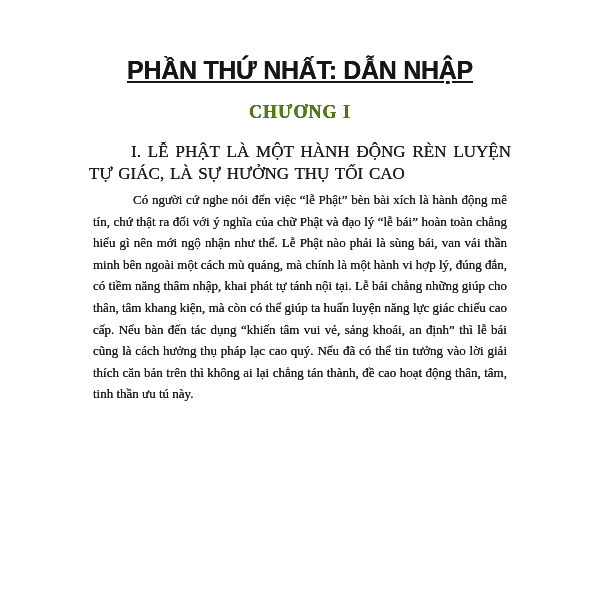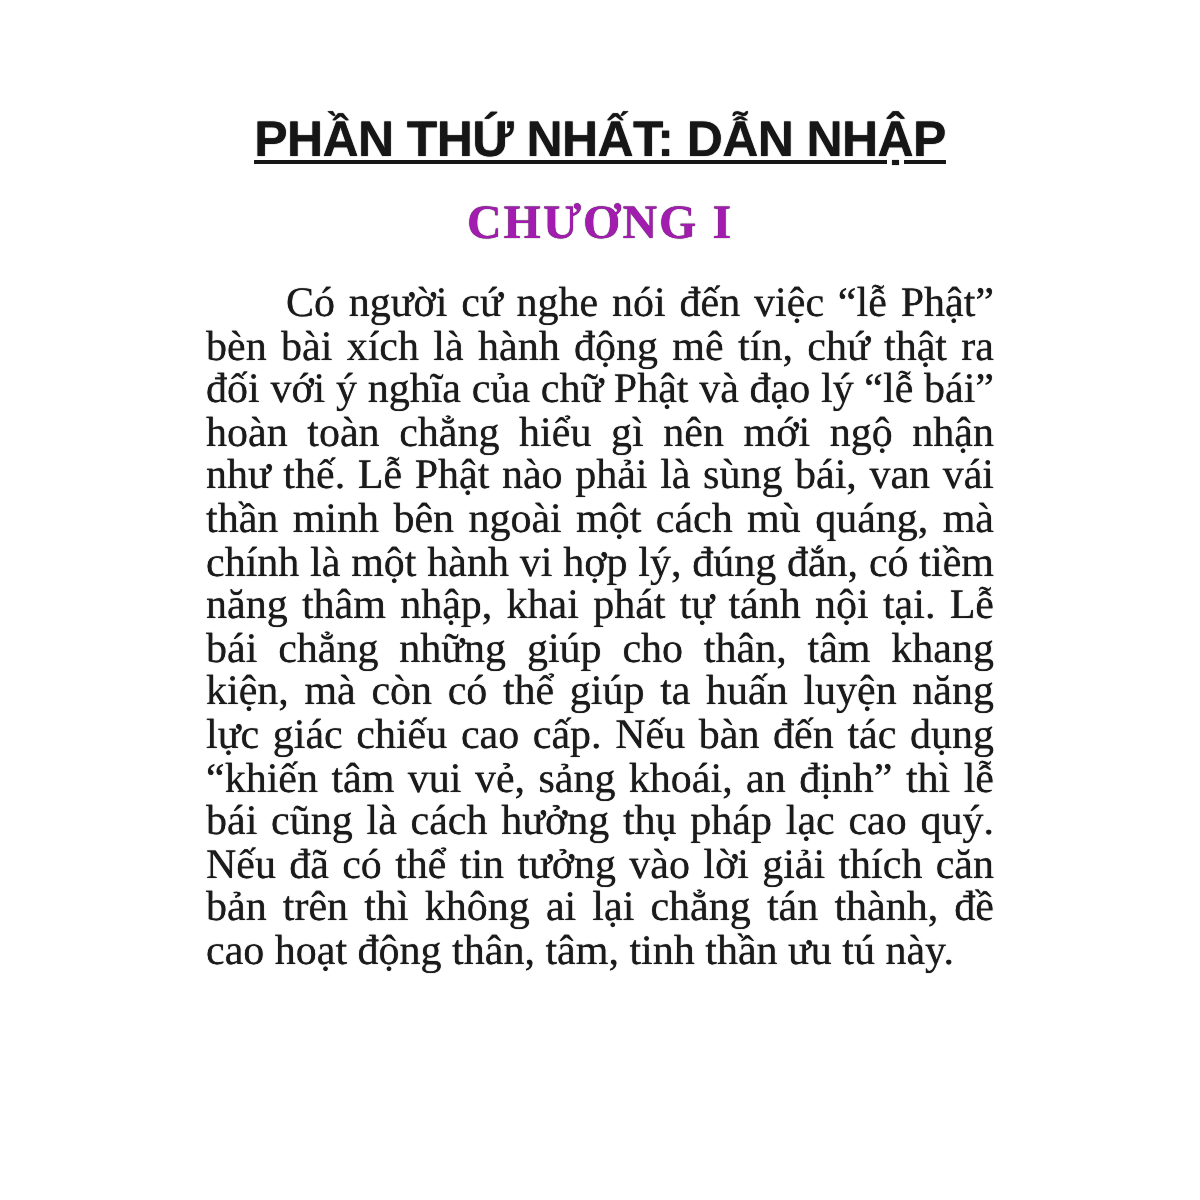--- a/index.html
+++ b/index.html
@@ -28,50 +28,51 @@
     letter-spacing: -0.3px;
     text-align: center;
     margin: 0 0 13px 0;
     color: #161616;
     text-shadow: 0 0 0.5px #161616;
     text-decoration: underline;
   }
   .chapter-title {
     font-family: "Liberation Serif", serif;
     font-weight: bold;
-    font-size: 24px;
+    font-size: 18px;
     line-height: 26px;
     letter-spacing: 1px;
     text-align: center;
     margin: 0 0 16px 0;
-    color: #a21caf;
+    color: #4d7c0f;
     text-shadow: 0 0 0.5px #161616;
   }
   .section-heading {
     font-family: "Liberation Serif", serif;
     font-size: 17px;
     line-height: 22px;
     text-align: justify;
     text-indent: 42px;
     word-spacing: 1.5px;
     margin: 0 0 4px 0;
     color: #1b1b1b;
     text-shadow: 0 0 0.4px #1b1b1b;
   }
   .body-para {
     font-family: "Liberation Serif", serif;
-    font-size: 21px;
+    font-size: 13px;
     line-height: 21.6px;
     text-align: justify;
     text-indent: 40px;
-    margin: 14px;
+    margin: 4px;
     color: #1b1b1b;
     text-shadow: 0 0 0.4px #1b1b1b;
   }
 </style>
 </head>
 <body>
 
 <div class="page">
   <h1 class="part-title">PHẦN THỨ NHẤT: DẪN NHẬP</h1>
   <h2 class="chapter-title">CHƯƠNG I</h2>
+  <p class="section-heading">I. LỄ PHẬT LÀ MỘT HÀNH ĐỘNG RÈN LUYỆN TỰ GIÁC, LÀ SỰ HƯỞNG THỤ TỐI CAO</p>
   <p class="body-para">Có người cứ nghe nói đến việc “lễ Phật” bèn bài xích là hành động mê tín, chứ thật ra đối với ý nghĩa của chữ Phật và đạo lý “lễ bái” hoàn toàn chẳng hiểu gì nên mới ngộ nhận như thế. Lễ Phật nào phải là sùng bái, van vái thần minh bên ngoài một cách mù quáng, mà chính là một hành vi hợp lý, đúng đắn, có tiềm năng thâm nhập, khai phát tự tánh nội tại. Lễ bái chẳng những giúp cho thân, tâm khang kiện, mà còn có thể giúp ta huấn luyện năng lực giác chiếu cao cấp. Nếu bàn đến tác dụng “khiến tâm vui vẻ, sảng khoái, an định” thì lễ bái cũng là cách hưởng thụ pháp lạc cao quý. Nếu đã có thể tin tưởng vào lời giải thích căn bản trên thì không ai lại chẳng tán thành, đề cao hoạt động thân, tâm, tinh thần ưu tú này.</p>
 </div>
 
 </body></html>

